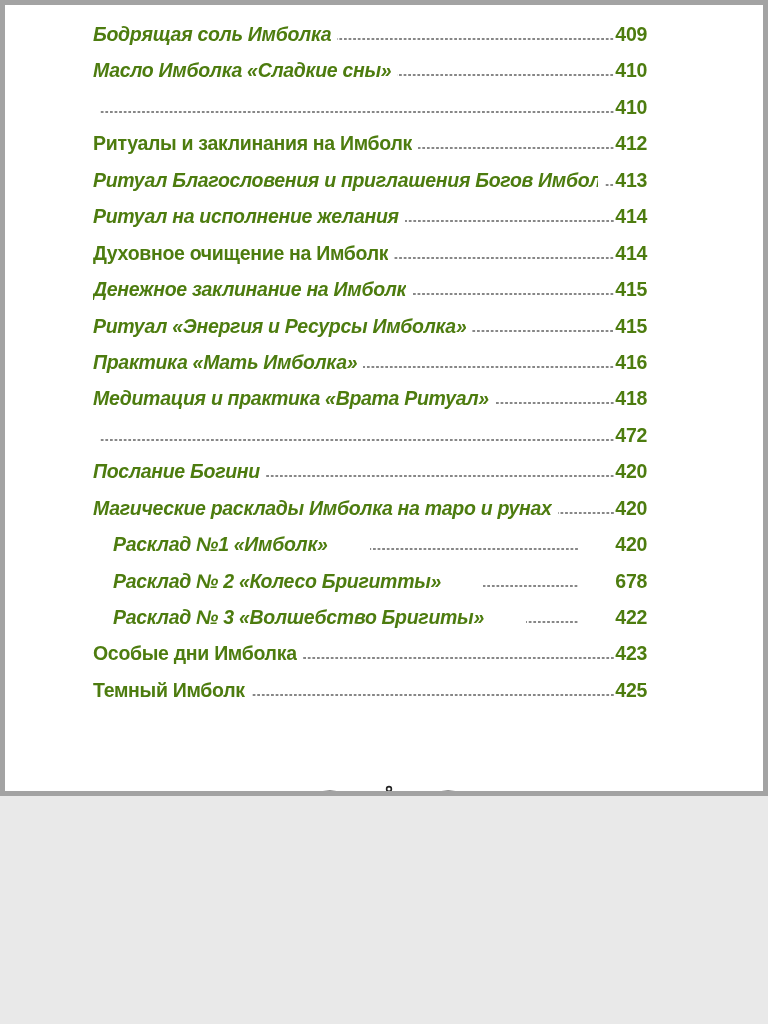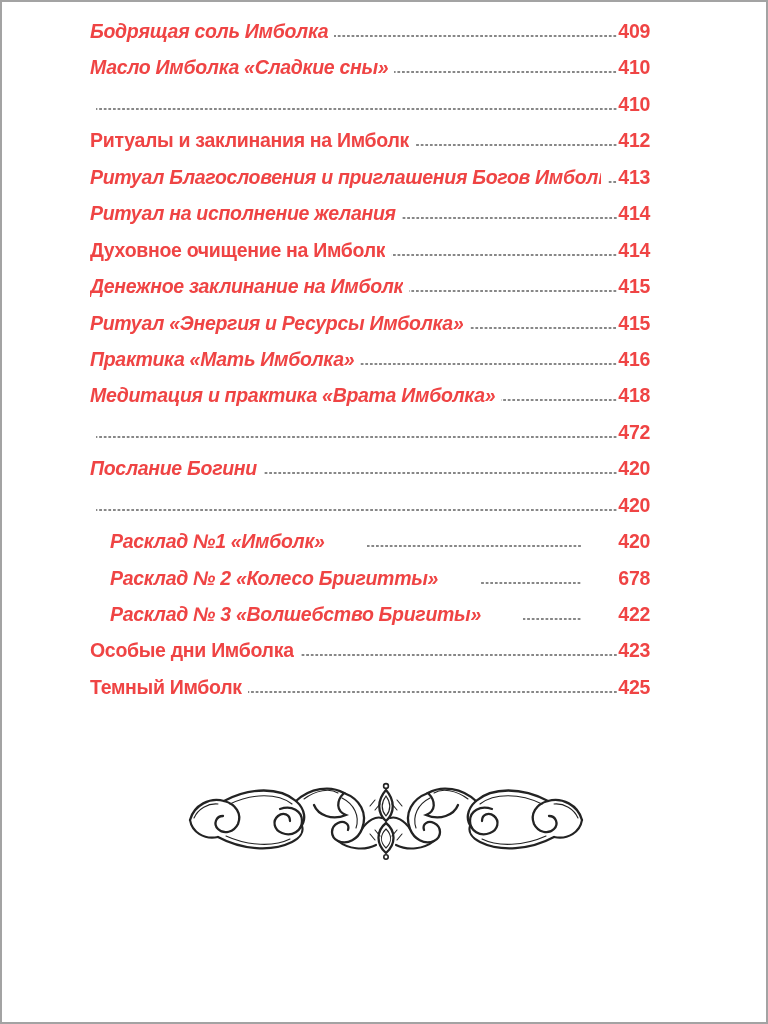--- a/index.html
+++ b/index.html
@@ -1,26 +1,26 @@
 <!DOCTYPE html>
 <html><head>
 <meta charset="utf-8">
 <style>
   html, body { margin: 0; padding: 0; background: #e9e9e9; }
   .page {
     position: relative;
     width: 768px;
-    height: 1024px;
+    height: 796px;
     margin: 0 auto;
     background: #ffffff;
-    border: 2px solid #a3a3a3;
+    border: 5px solid #a3a3a3;
     box-sizing: border-box;
     overflow: hidden;
     font-family: "Liberation Sans", "DejaVu Sans", sans-serif;
-    color: #ef4444;
+    color: #4d7c0f;
   }
   .toc {
     position: absolute;
     left: 88px;
     right: 116px;
     top: 11px;
   }
   .row {
     display: flex;
     align-items: baseline;
@@ -123,37 +123,38 @@
       <span class="pagenum">415</span>
     </div>
 
     <div class="row italic">
       <span class="label">Практика «Мать Имболка»</span>
       <span class="leader"></span>
       <span class="pagenum">416</span>
     </div>
 
     <div class="row italic">
-      <span class="label">Медитация и практика «Врата Имболка»</span>
+      <span class="label">Медитация и практика «Врата Ритуал»</span>
       <span class="leader"></span>
       <span class="pagenum">418</span>
     </div>
 
     <div class="row">
       <span class="leader"></span>
       <span class="pagenum">472</span>
     </div>
 
     <div class="row italic">
       <span class="label">Послание Богини</span>
       <span class="leader"></span>
       <span class="pagenum">420</span>
     </div>
 
     <div class="row italic">
+      <span class="label">Магические расклады Имболка на таро и рунах</span>
       <span class="leader"></span>
       <span class="pagenum">420</span>
     </div>
 
     <div class="row indent italic">
       <span class="label">Расклад №1 «Имболк»</span>
       <span class="leader"></span>
       <span class="pagenum">420</span>
     </div>
 

